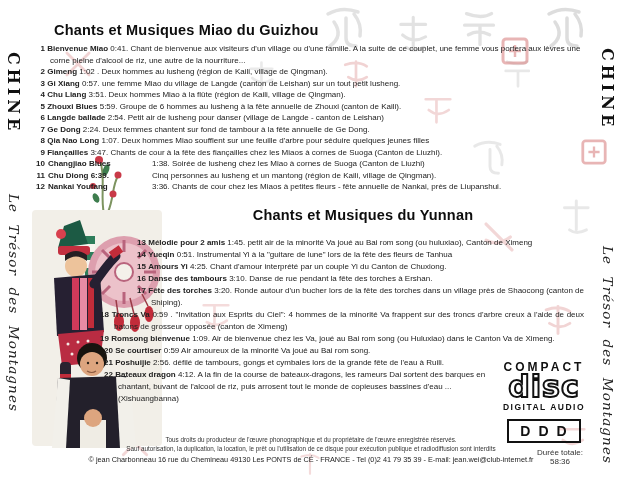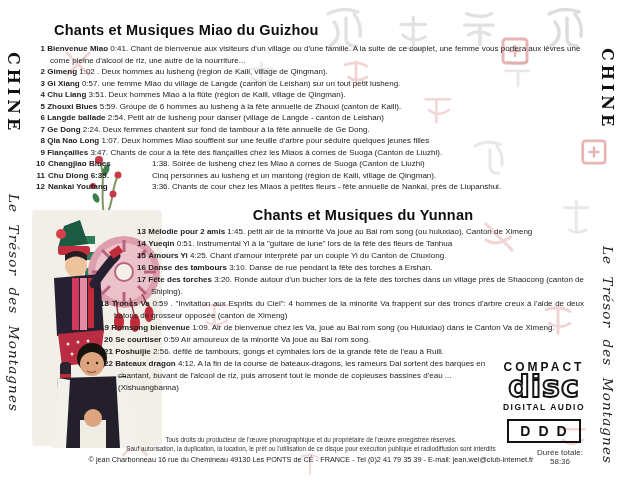--- a/index.html
+++ b/index.html
@@ -8,21 +8,21 @@
   
   .v{position:absolute;transform-origin:0 0;transform:rotate(90deg);white-space:nowrap;}
   .spine-brand{font-family:"DejaVu Serif",serif;font-weight:bold;font-size:16px;letter-spacing:4px;color:#111;}
   .spine-album{font-family:"DejaVu Serif",serif;font-style:italic;font-size:13.5px;letter-spacing:1.1px;word-spacing:6px;color:#222;}
   
   .content{position:absolute;left:28px;top:0;width:566px;height:489px;}
   .section-title{position:absolute;font-weight:bold;font-size:14.5px;color:#0d0d0d;letter-spacing:.2px;}
   #guizhou-title{left:26px;top:22px;}
   #yunnan-title{left:140px;top:207px;width:390px;text-align:center;}
   #guizhou-tracks{position:absolute;left:6px;top:43px;width:557px;}
-  #yunnan-tracks{position:absolute;left:0;top:226px;width:566px;}
+  #yunnan-tracks{position:absolute;left:0;top:237px;width:566px;}
   .track{font-size:8px;line-height:11.5px;color:#222;padding-left:16px;text-indent:-16px;}
   #yunnan-tracks .track{line-height:12px;}
   .track .num{display:inline-block;width:11px;text-align:right;font-weight:bold;text-indent:0;}
   .track b{font-weight:bold;}
   .track.split{display:flex;padding-left:0;text-indent:0;}
   .track.split .num{flex:0 0 11px;}
   .track.split .name{flex:0 0 92px;margin-left:3px;}
   .track.split .rest{flex:1;margin-left:12px;}
   .track.g1{margin:0 10px 0 105px;text-align:justify;padding-left:18px;text-indent:-18px;}
   .track.g1 .num{width:13px;}

